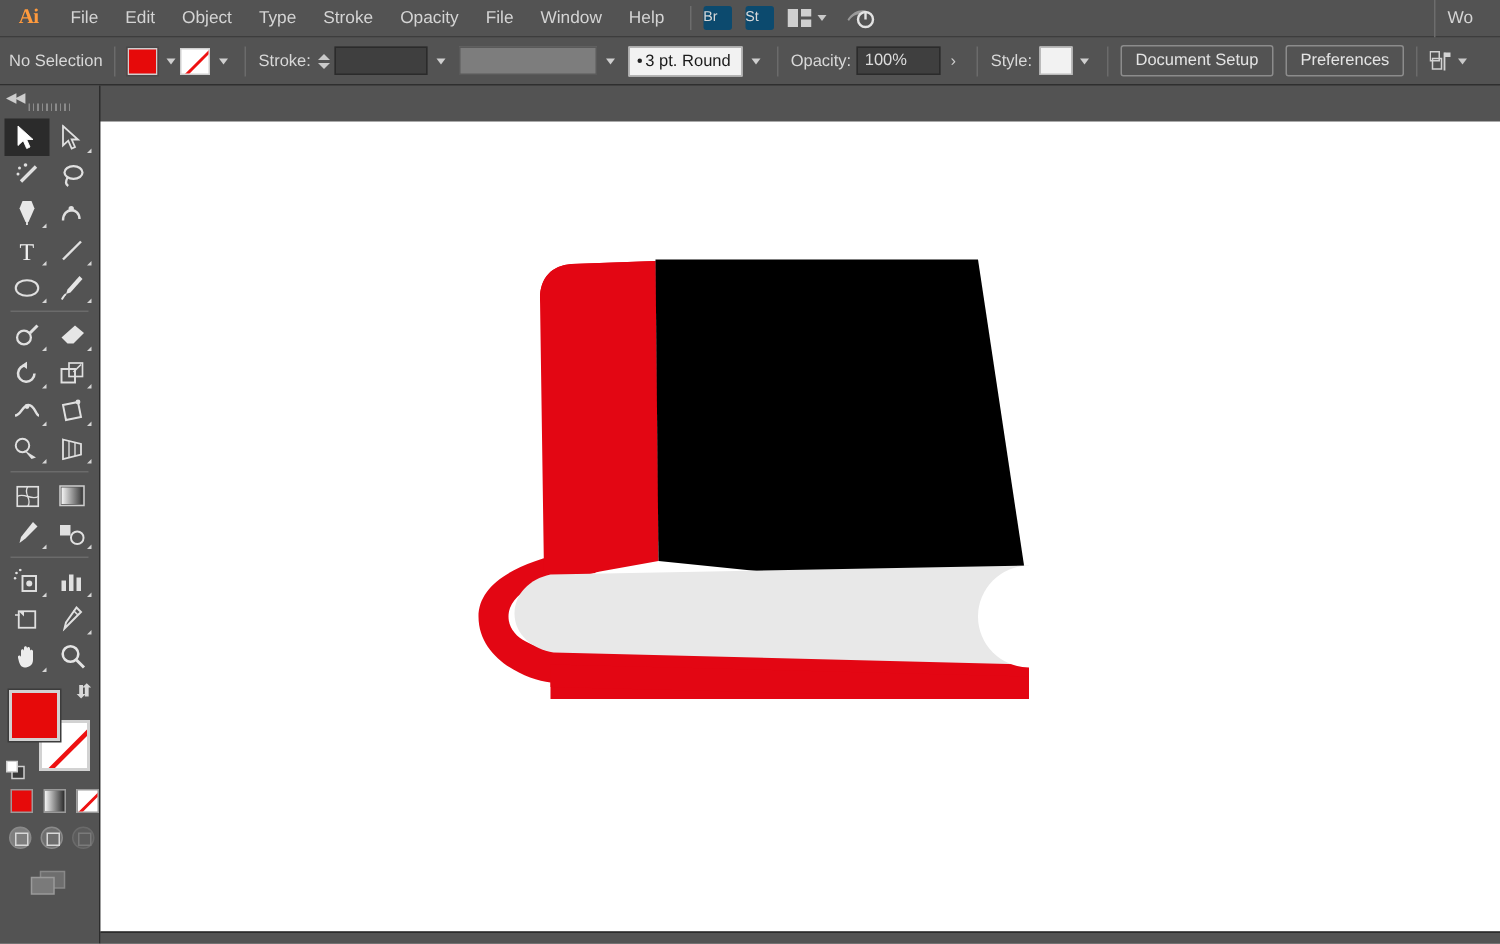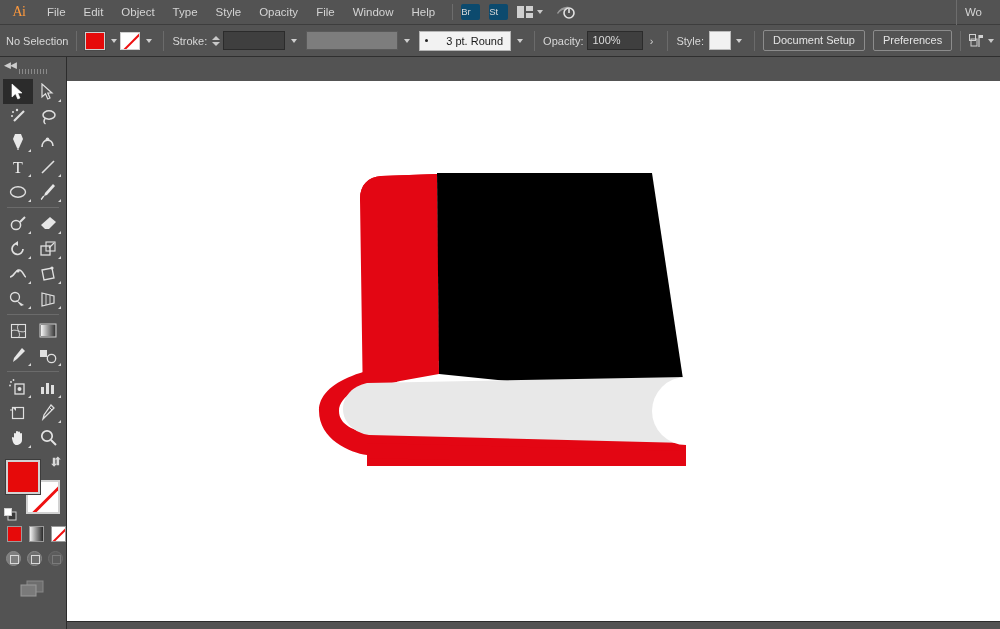--- a/index.html
+++ b/index.html
@@ -14,21 +14,21 @@
   
   .menubar {
     position: absolute; top: 0; left: 0; width: 1000px; height: 25px;
     background: #535353;
     display: flex; align-items: center;
     border-bottom: 1px solid #3d3d3d;
   }
   .ai-logo {
     width: 38px; height: 25px;
     display: flex; align-items: center; justify-content: center;
-    color: #ff9a3d; font-size: 14px; font-weight: normal;
+    color: #ff9a3d; font-size: 14px; font-weight: bold;
     font-family: "Liberation Serif", serif; letter-spacing: -0.5px;
   }
   .menu-item {
     padding: 0 9px; height: 25px; line-height: 25px;
     color: #d4d4d4; font-size: 11.5px; white-space: nowrap; cursor: default;
   }
   .menu-sep {
     width: 1px; height: 16px; background: #6d6d6d; margin: 0 8px;
   }
   .mb-badge {
@@ -83,21 +83,21 @@
   .dn-tri { width:0;height:0;border-left:4px solid transparent;border-right:4px solid transparent;border-top:4px solid #c9c9c9; }
   .field-dark {
     width: 62px; height: 19px; background: #3f3f3f; border: 1px solid #2b2b2b;
   }
   .field-gray {
     width: 92px; height: 19px; background: #7d7d7d; border: 1px solid #5a5a5a;
   }
   .brush-box {
     display: flex; align-items: center; height: 20px;
     background: #f2f2f2; border: 1px solid #b5b5b5; padding: 0 7px 0 5px;
-    color: #1a1a1a; font-size: 11px; gap: 18px; white-space: nowrap;
+    color: #1a1a1a; font-size: 11px; gap: 2px; white-space: nowrap;
   }
   .brush-dot { width: 3px; height: 3px; background: #222; border-radius: 50%; }
   .opacity-field {
     width: 56px; height: 19px; background: #3f3f3f; border: 1px solid #2b2b2b;
     color: #dcdcdc; font-size: 11px; line-height: 17px; padding-left: 4px;
   }
   .gt-arrow {
     width: 16px; height: 19px; color: #cfcfcf; font-size: 11px;
     display: flex; align-items: center; justify-content: center;
   }
@@ -206,21 +206,21 @@
 
 <div id="app">
 
   <div class="menubar">
     <div class="ai-logo">Ai</div>
 
     <div class="menu-item">File</div>
     <div class="menu-item">Edit</div>
     <div class="menu-item">Object</div>
     <div class="menu-item">Type</div>
-    <div class="menu-item">Style</div>
+    <div class="menu-item">Stroke</div>
     <div class="menu-item">Opacity</div>
     <div class="menu-item">File</div>
     <div class="menu-item">Window</div>
     <div class="menu-item">Help</div>
 
     <div class="menu-sep"></div>
 
     <div class="mb-badge">Br</div>
     <div class="mb-badge">St</div>
 

